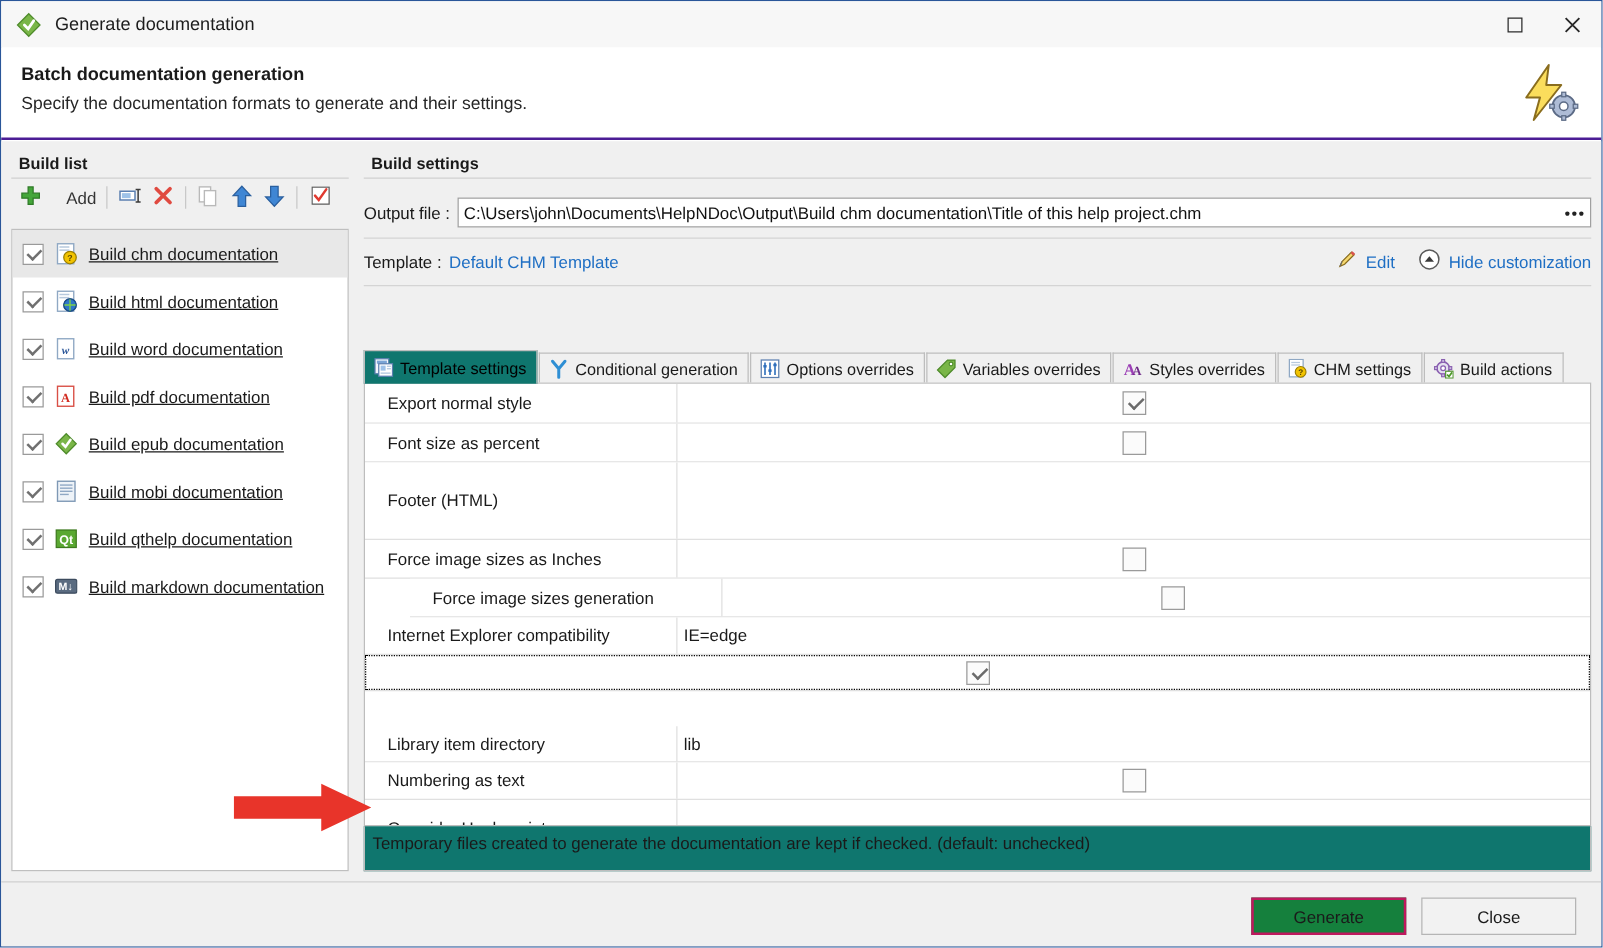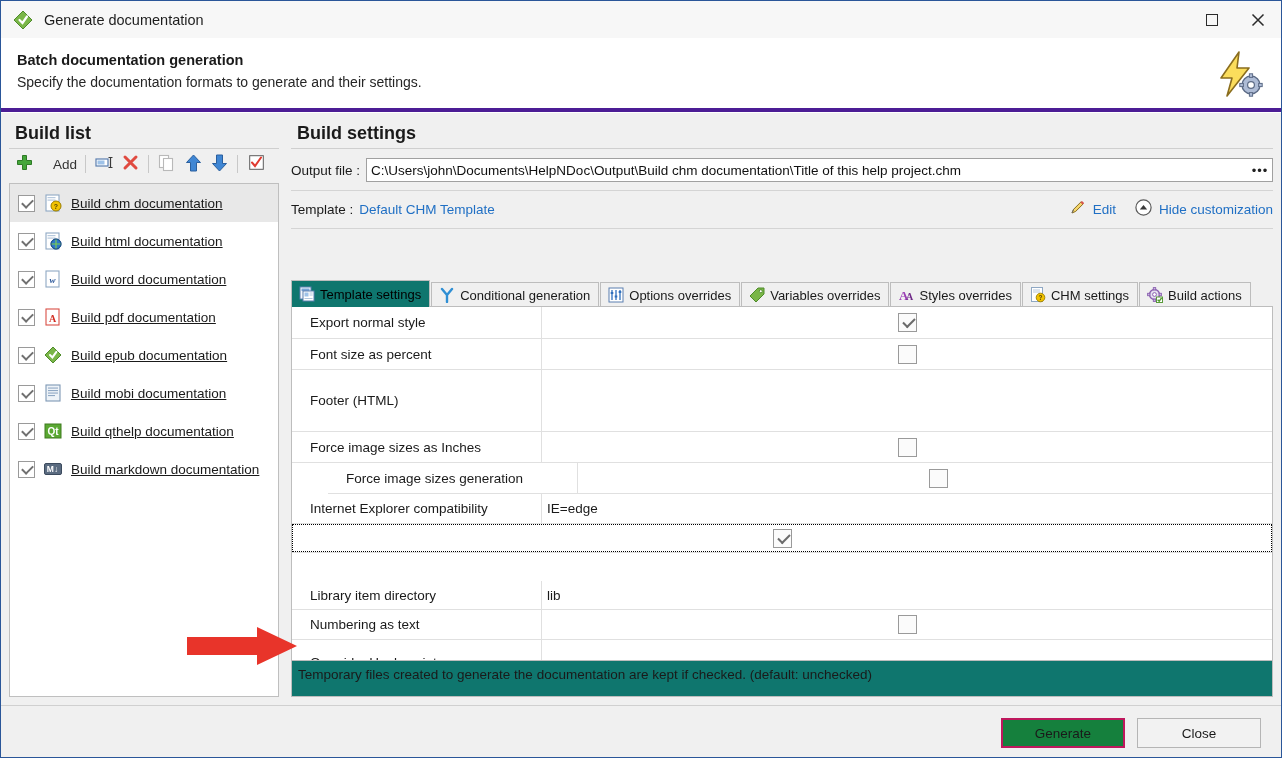--- a/index.html
+++ b/index.html
@@ -39,21 +39,21 @@
     align-items: center; justify-content: center;
     color: #2b2b2b;
   }
   .sq { width: 12px; height: 12px; border: 1.4px solid #2b2b2b; }
 
   
   #header {
     position: absolute; left: 0; top: 37px;
     width: 1280px; height: 74px;
     background: #ffffff;
-    border-bottom: 4px solid #4c1d95;
+    border-bottom: 2px solid #4c1d95;
   }
   #header .h-title {
     position: absolute; left: 16px; top: 14px;
     font-size: 14.5px; font-weight: bold; color: #1a1a1a;
   }
   #header .h-sub {
     position: absolute; left: 16px; top: 36px;
     font-size: 14px; color: #262626;
   }
   #header .h-logo { position: absolute; right: 16px; top: 8px; width: 56px; height: 56px; }
@@ -64,21 +64,21 @@
     width: 1280px; height: 592px;
     background: #f0f0f0;
   }
 
   
   #buildlist {
     position: absolute; left: 8px; top: 10px;
     width: 270px; height: 574px;
   }
   .section-title {
-    font-size: 18px; font-weight: bold; color: #1a1a1a;
+    font-size: 13px; font-weight: bold; color: #1a1a1a;
     padding-left: 6px;
   }
   .section-rule {
     margin-top: 4px; height: 1px; background: #cfcfcf; width: 100%;
   }
   #bl-toolbar {
     height: 30px; display: flex; align-items: center;
     padding-left: 4px; gap: 0px;
   }
   .tb-btn {

